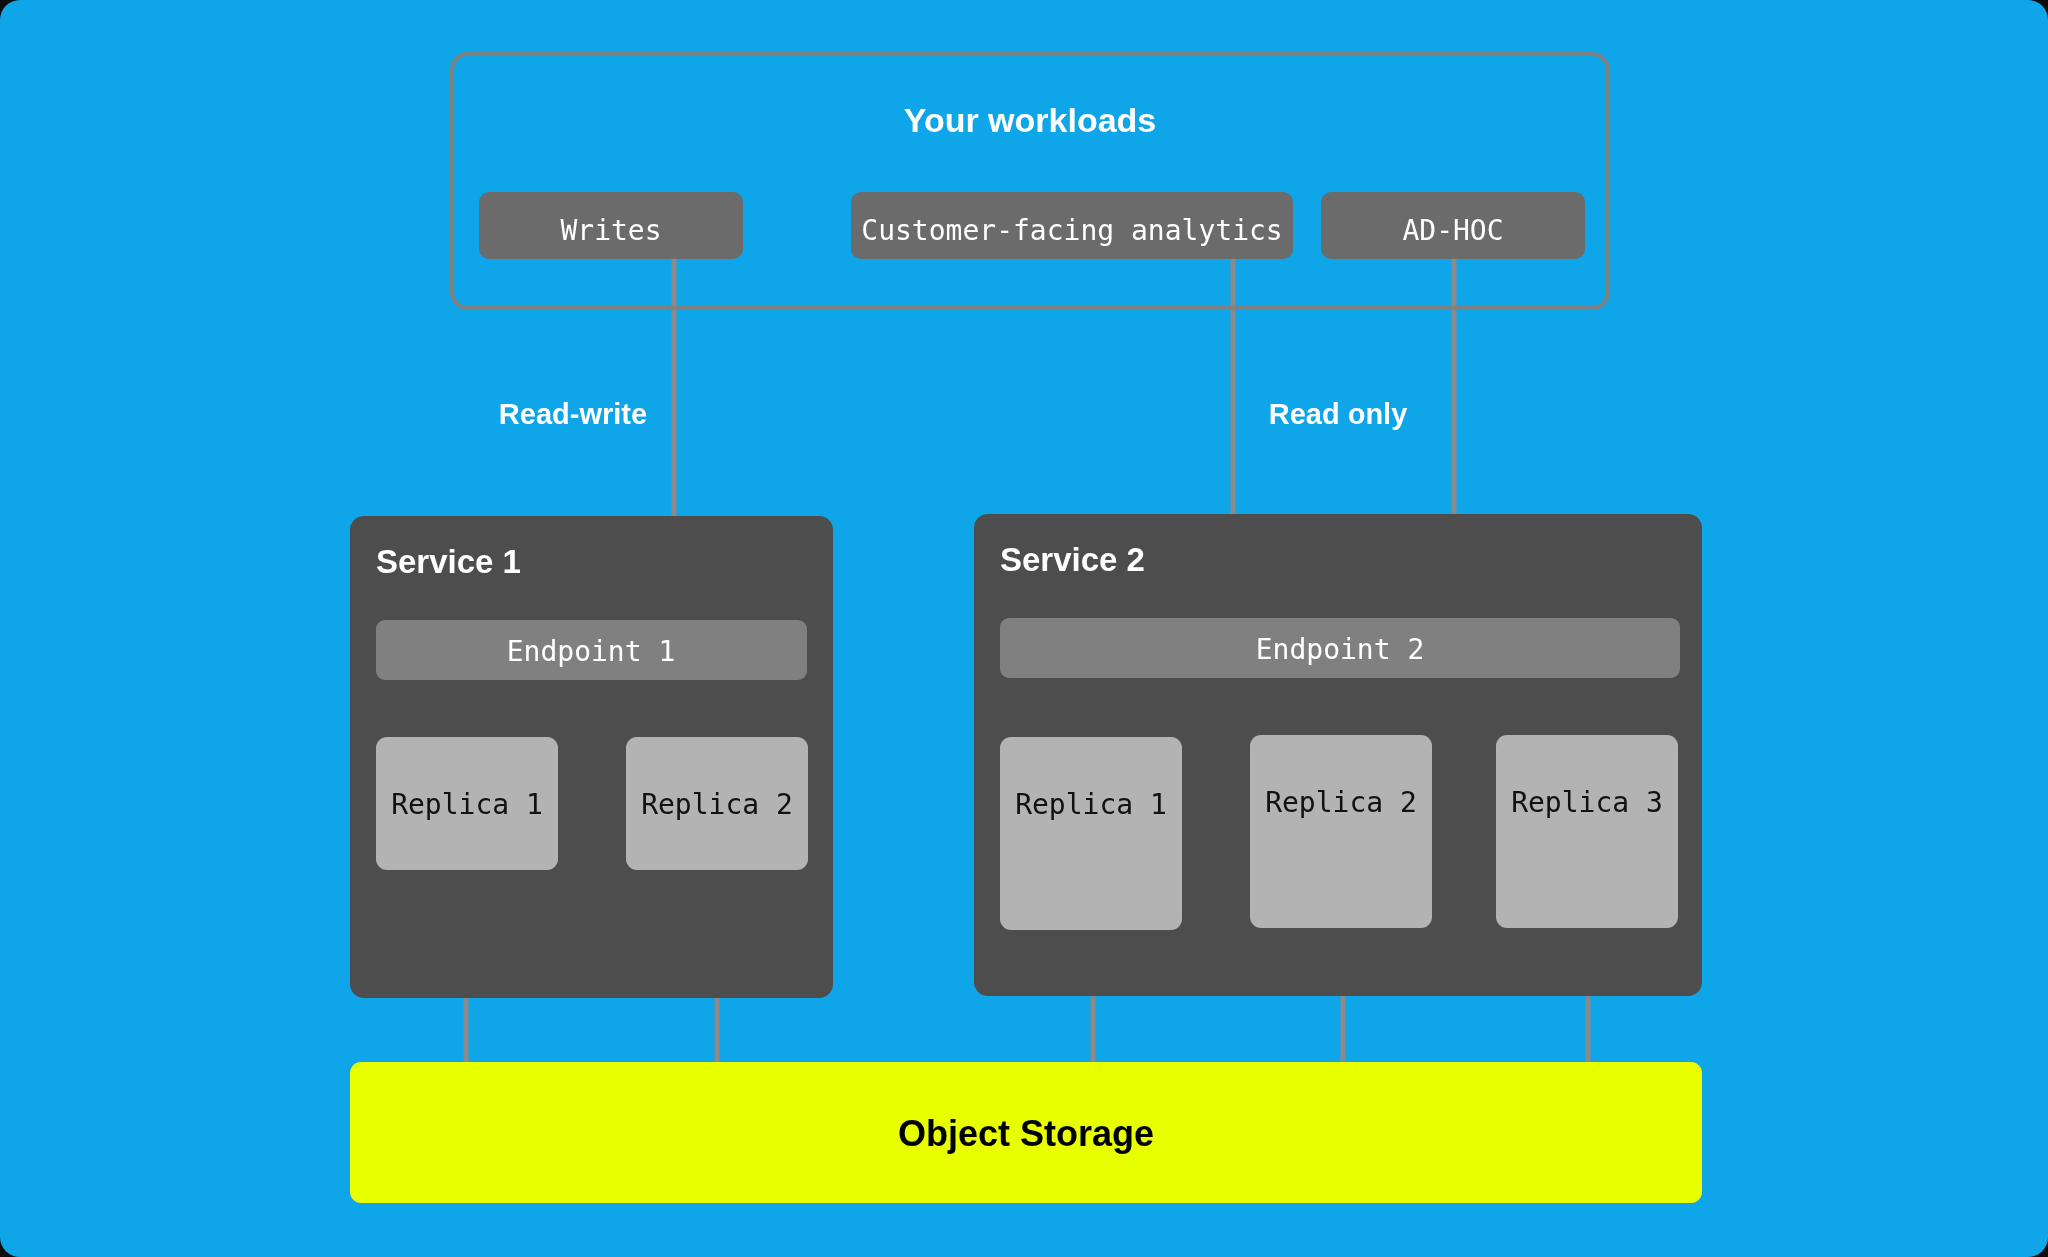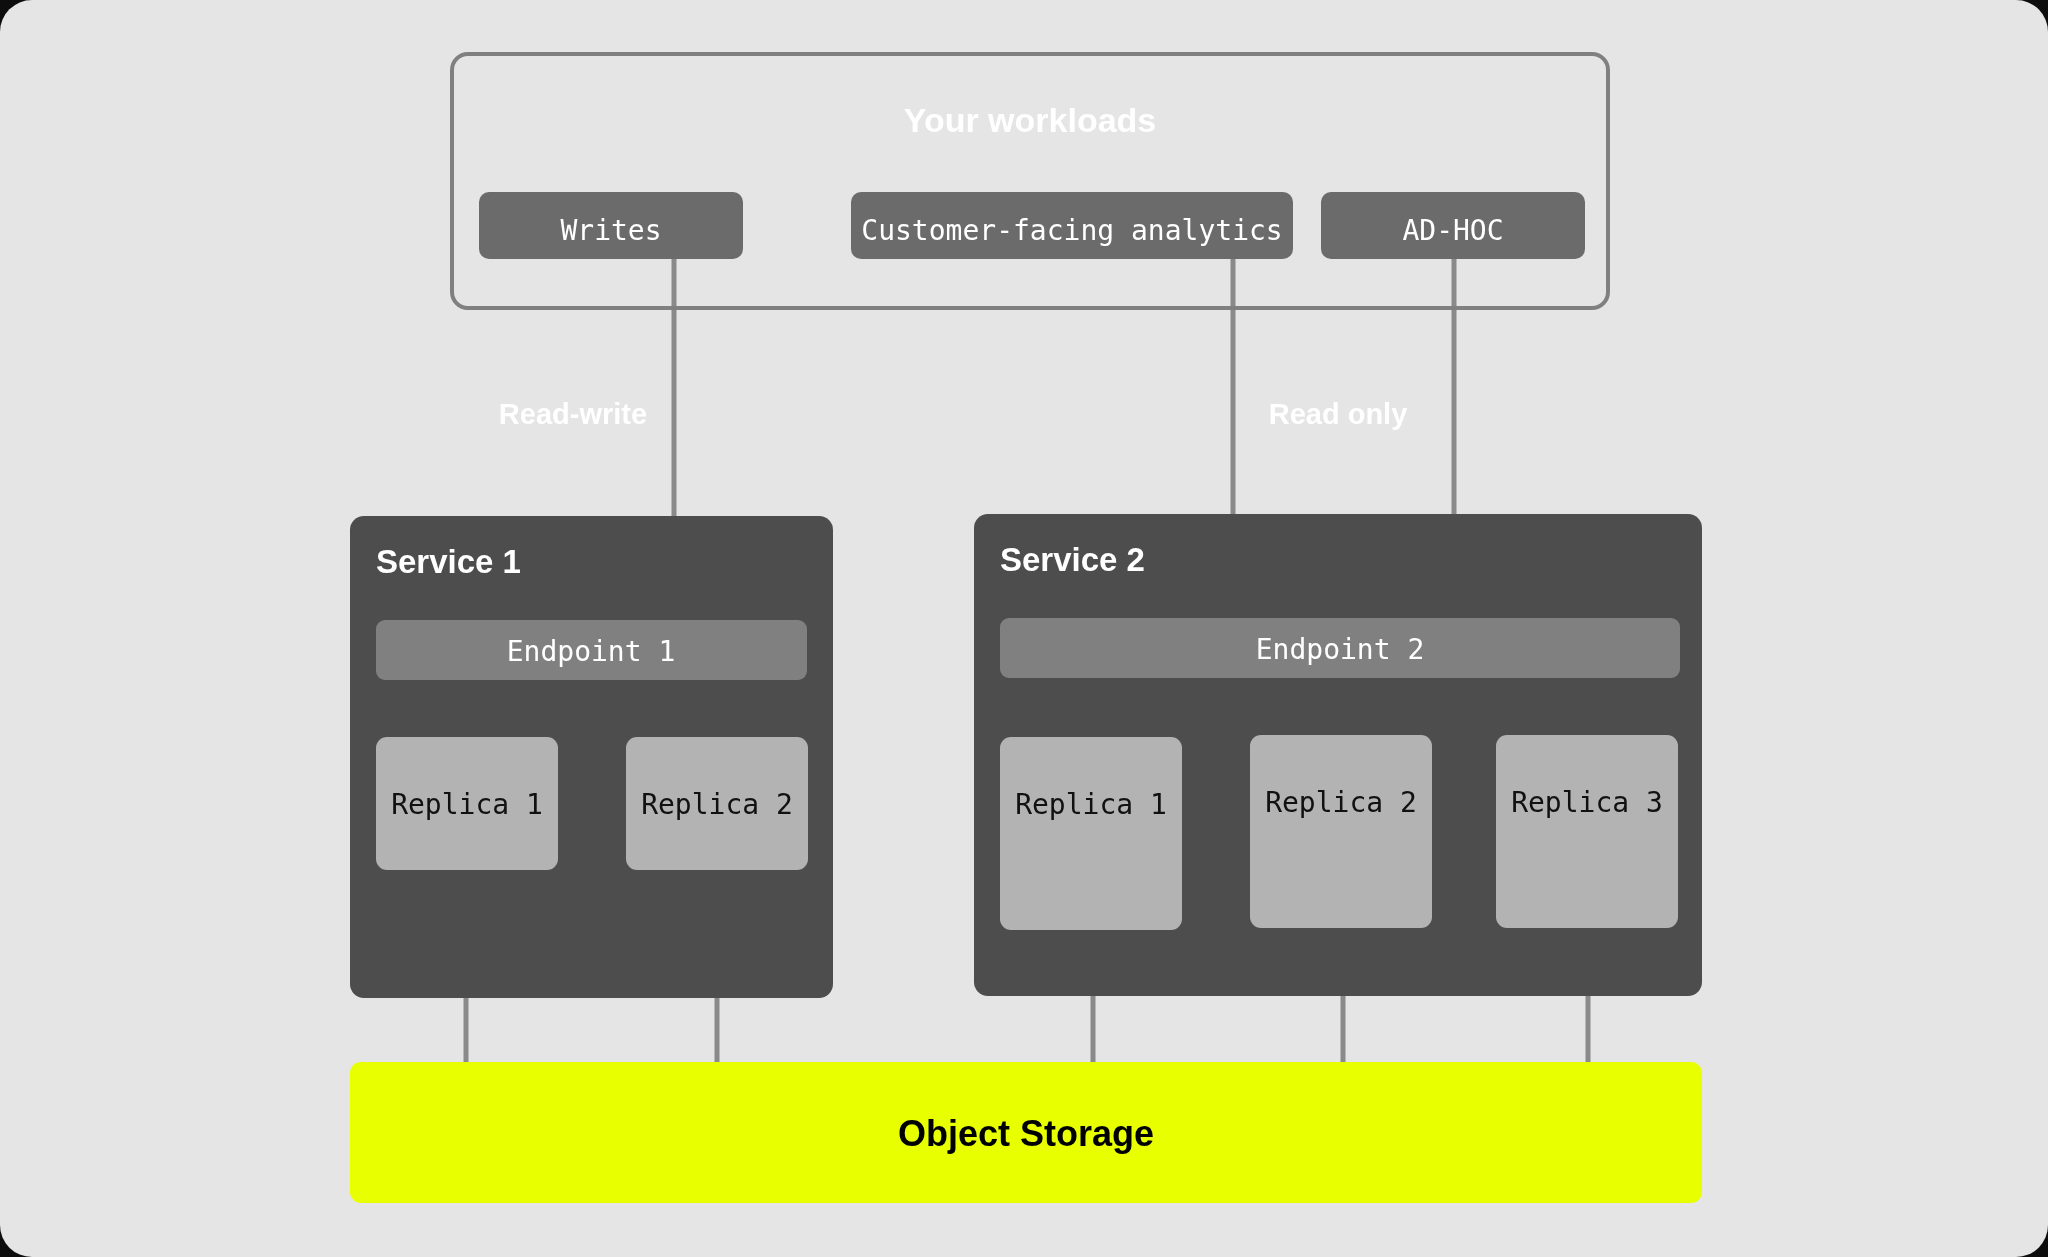--- a/index.html
+++ b/index.html
@@ -10,22 +10,22 @@
   body {
     width: 2048px;
     height: 1257px;
     overflow: hidden;
     font-family: "Liberation Sans", sans-serif;
   }
   #page {
     position: relative;
     width: 2048px;
     height: 1257px;
-    background: #e5e5e5;
-    border-radius: 32px;
+    background: #0ea5e9;
+    border-radius: 20px;
     overflow: hidden;
   }
   #diagram {
     position: absolute;
     inset: 0;
     width: 2048px;
     height: 1257px;
     display: block;
   }
   .grp-title {

